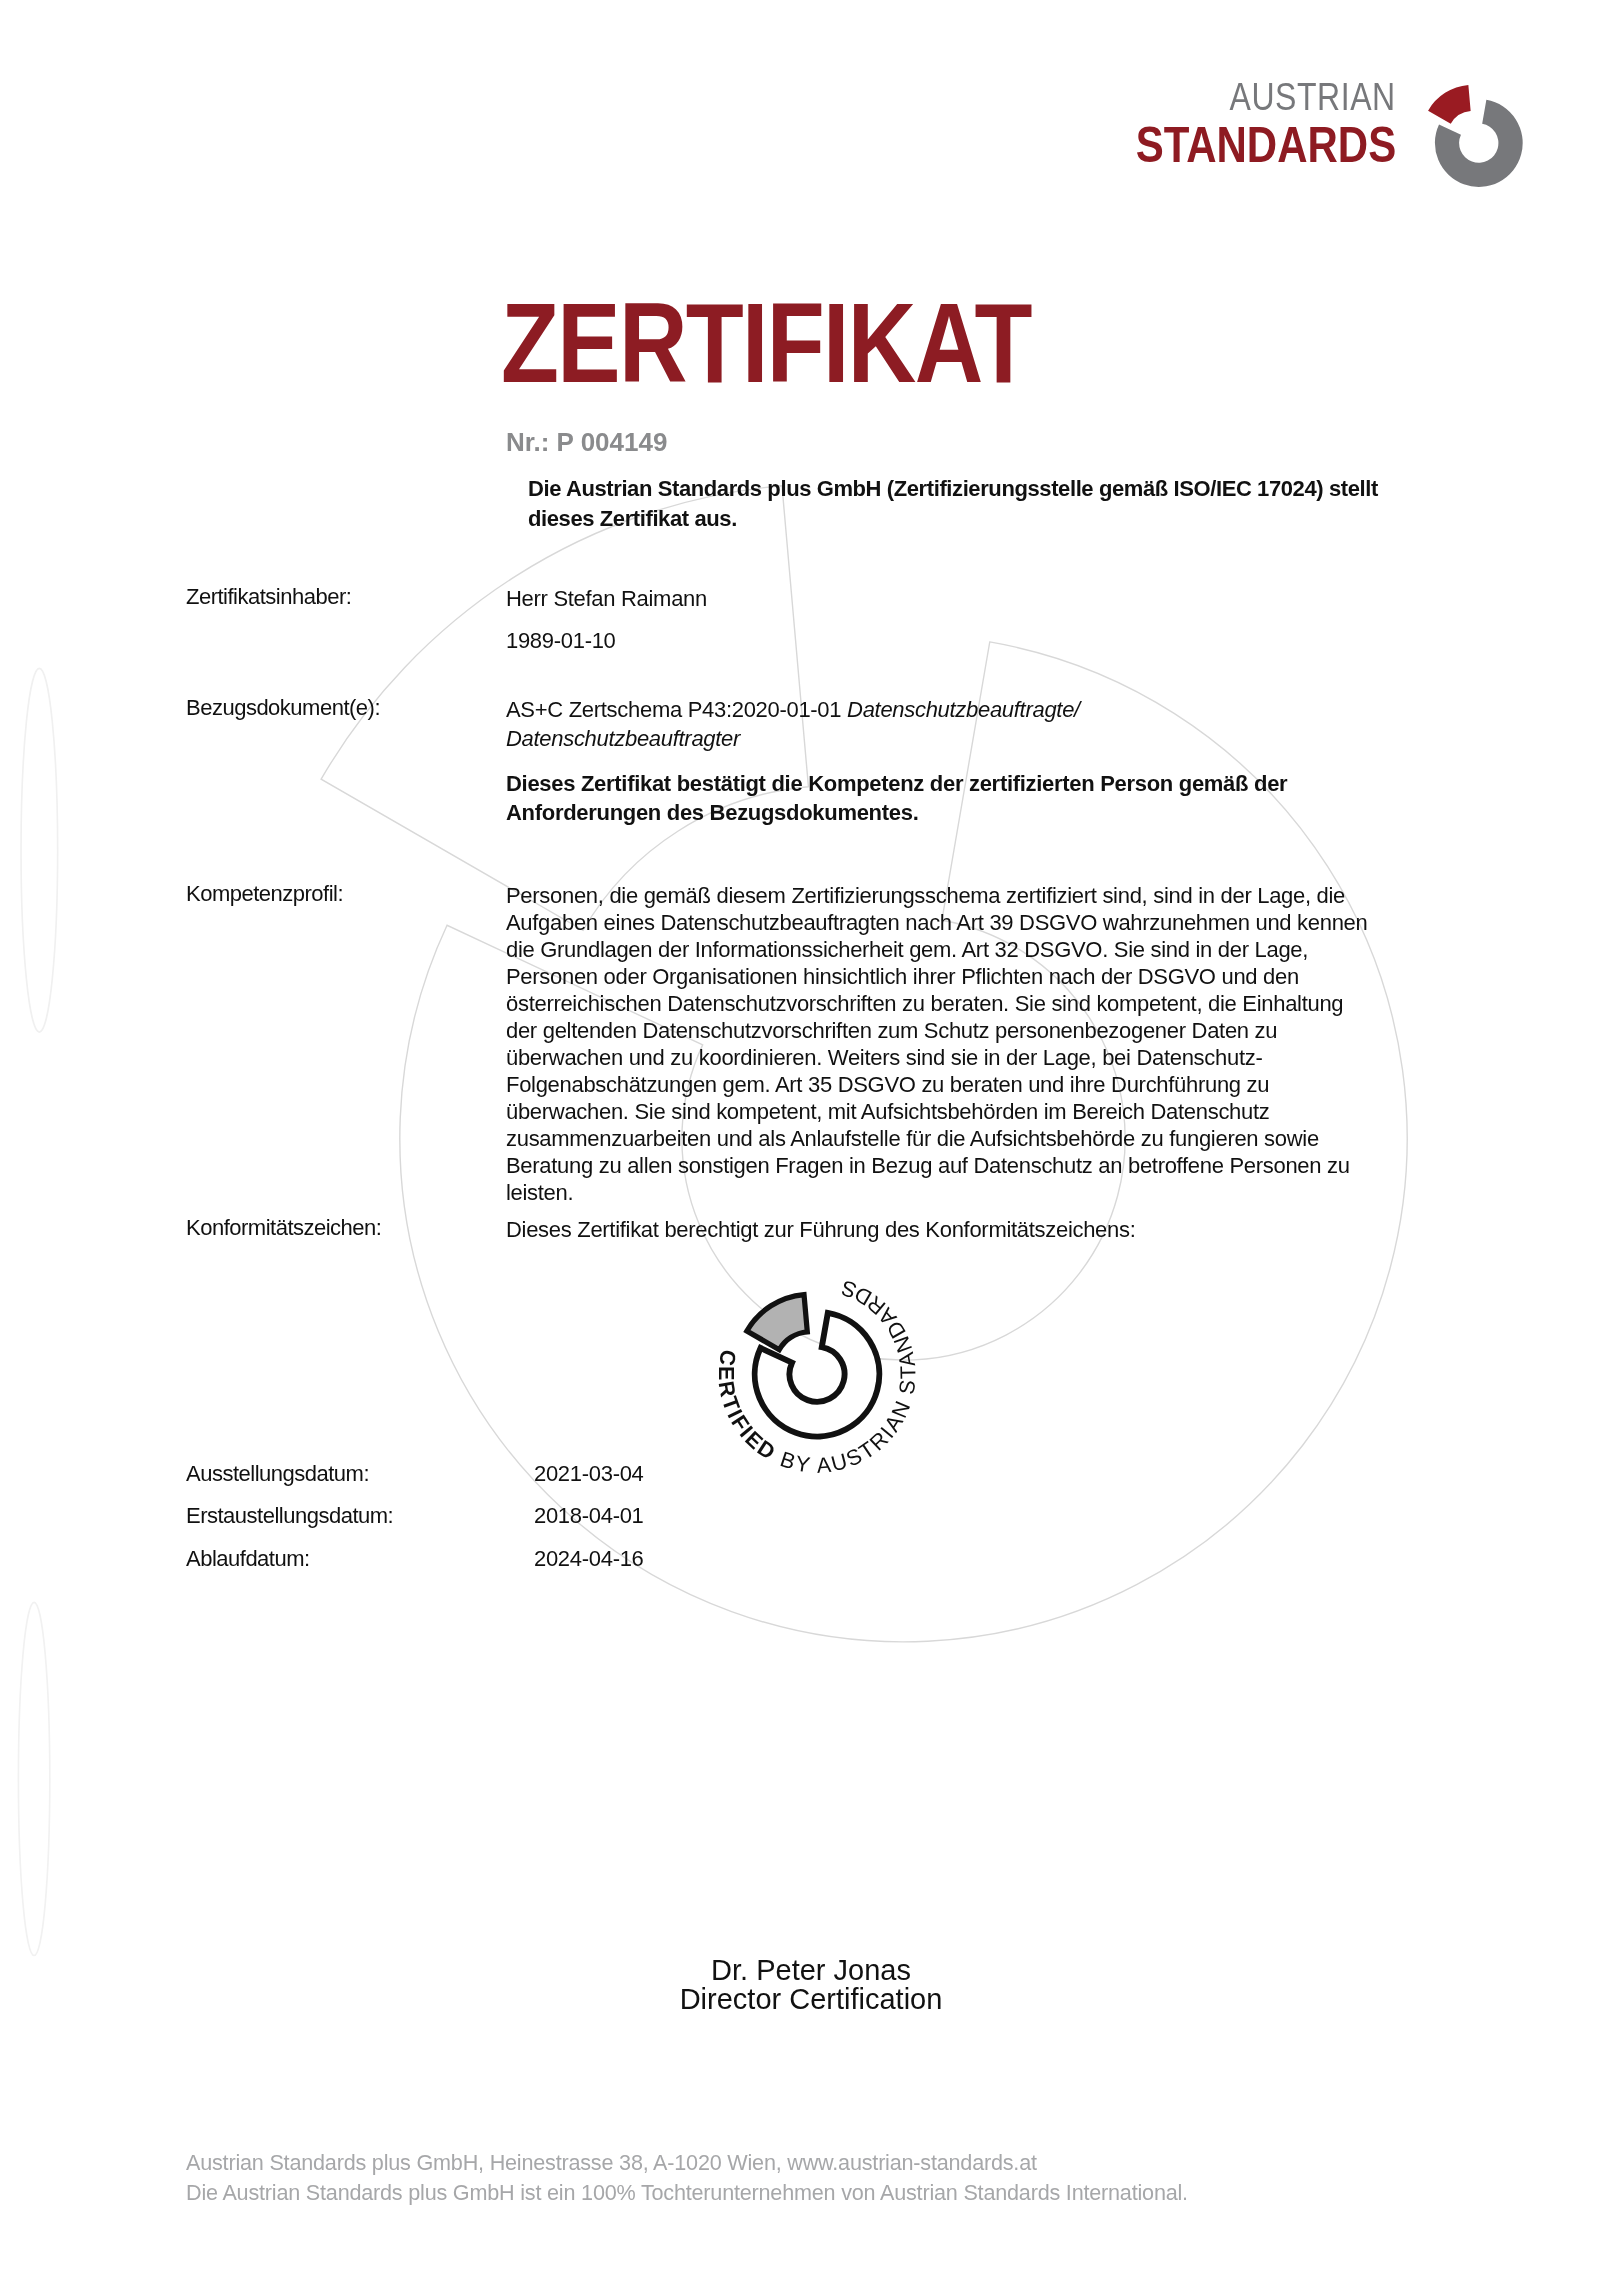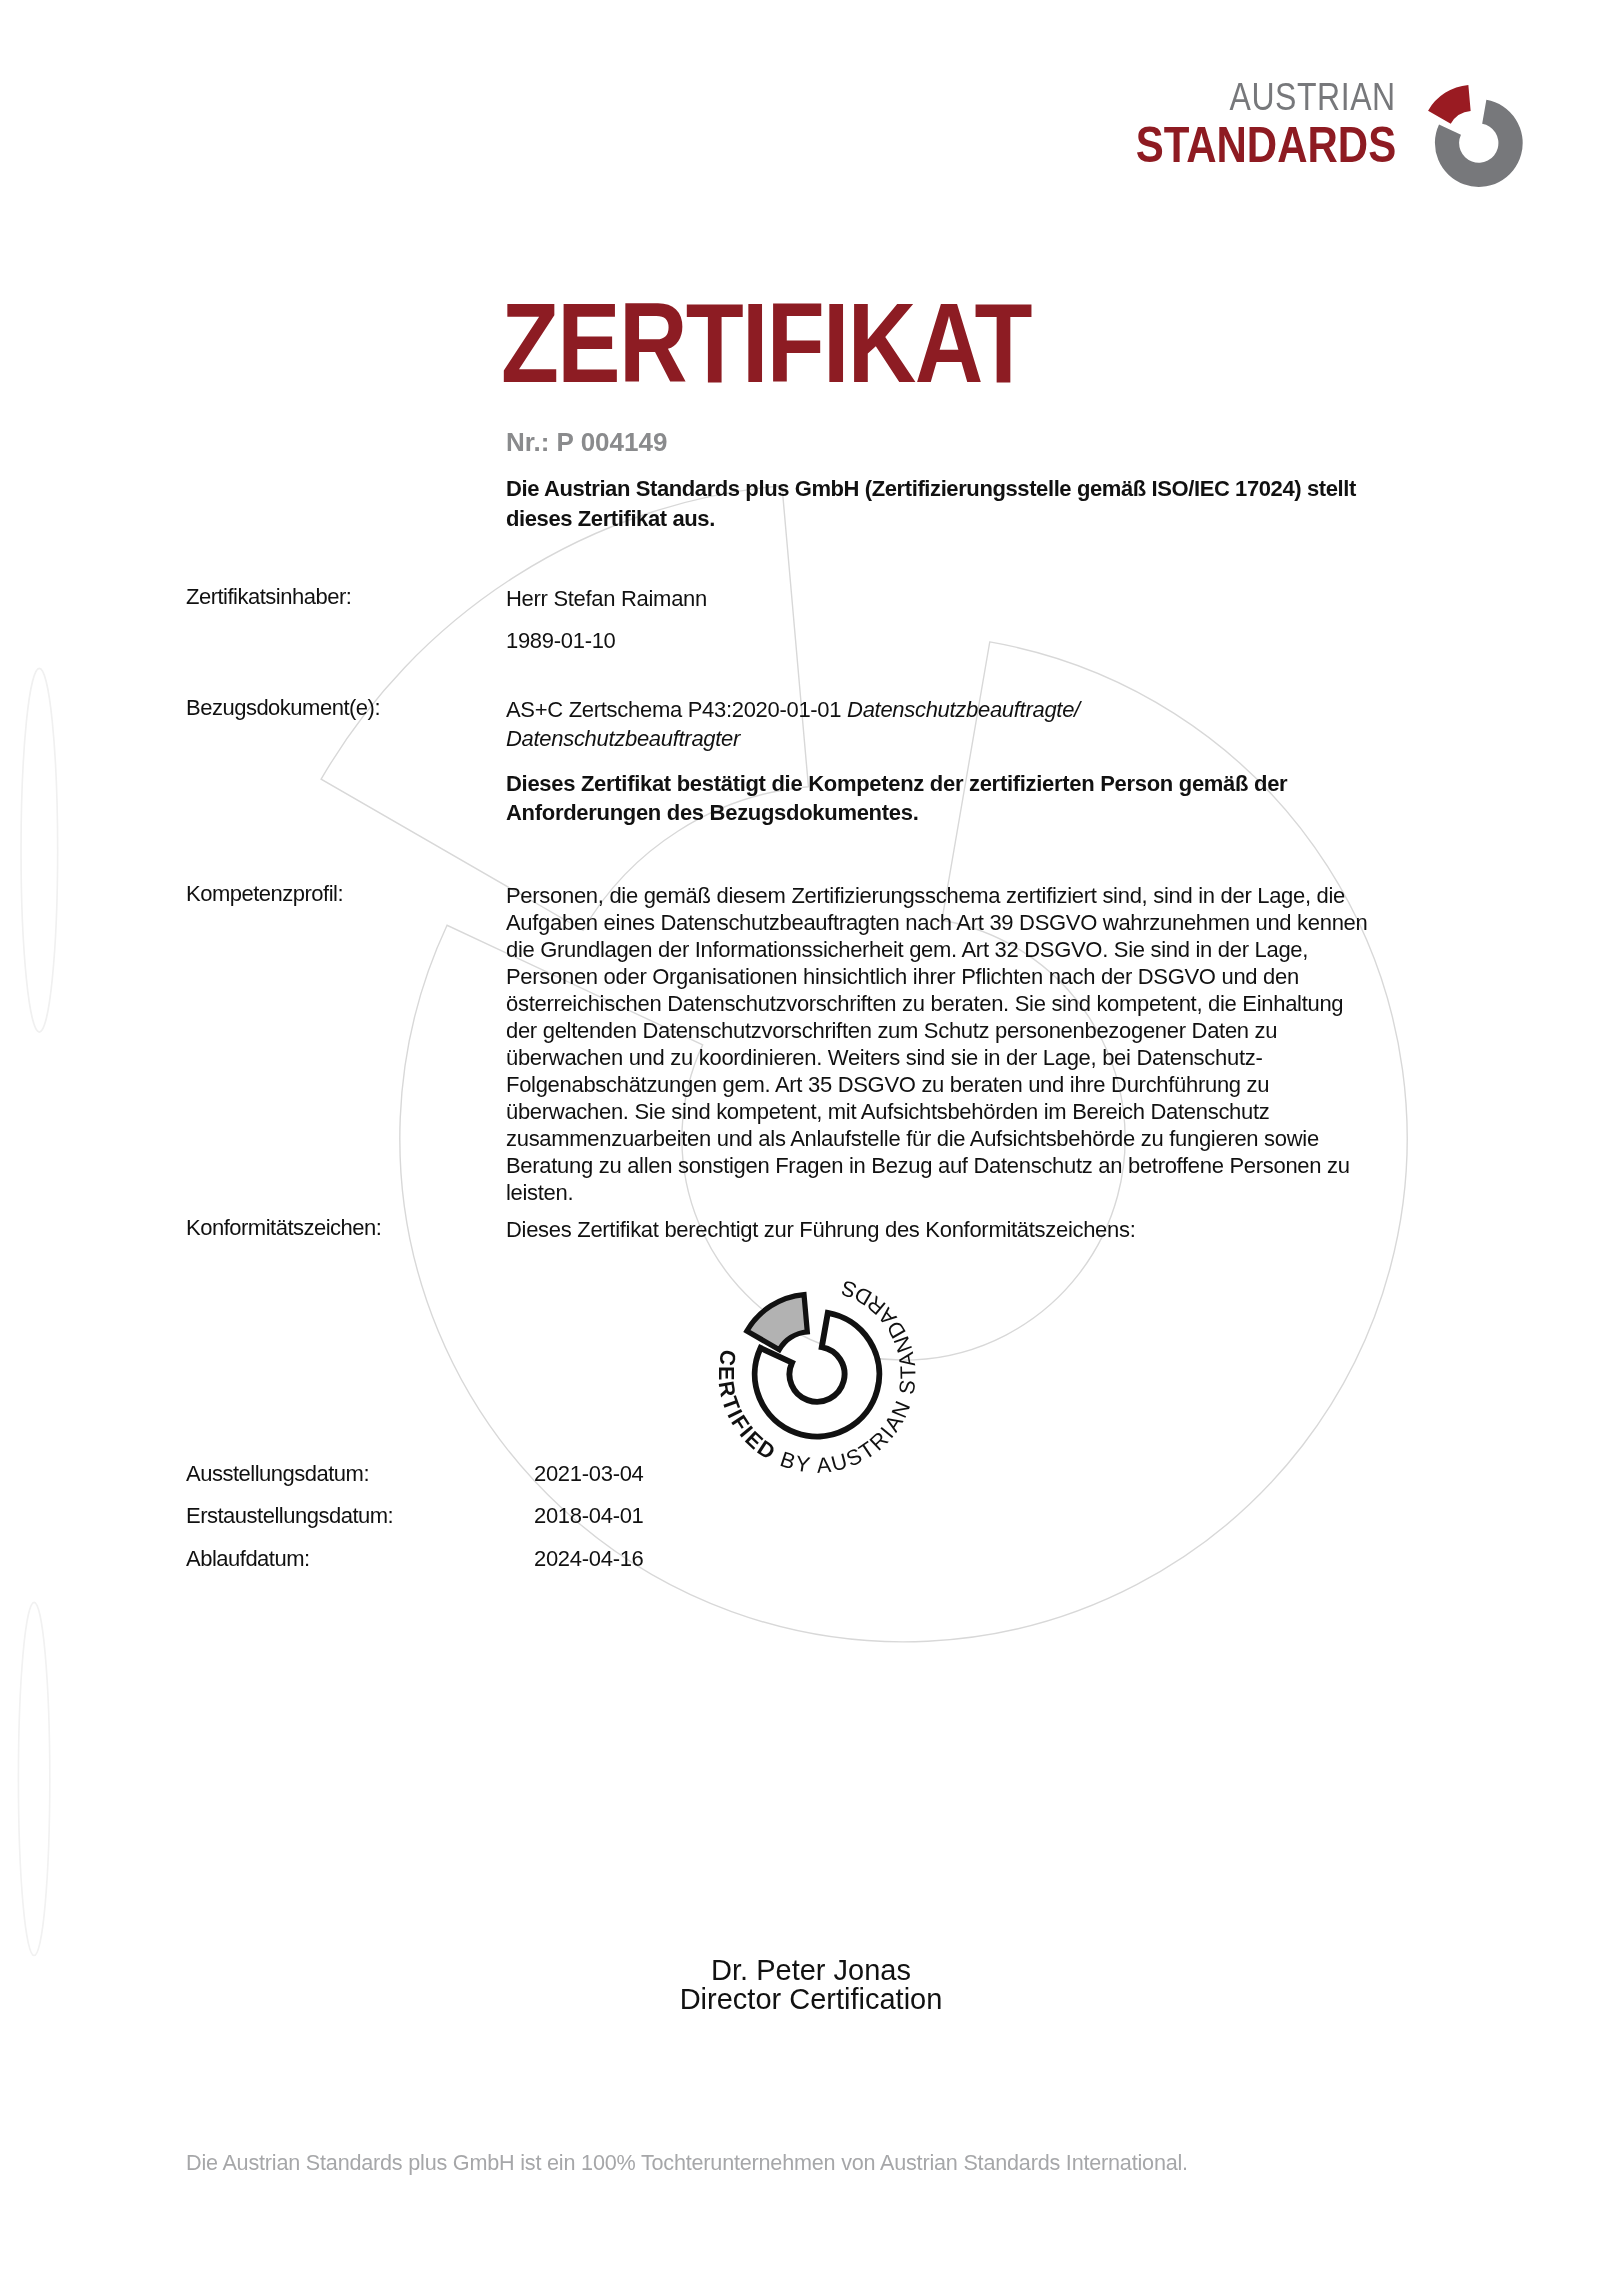--- a/index.html
+++ b/index.html
@@ -19,21 +19,21 @@
   }
   .logo-icon{position:absolute;left:1410px;top:71px;}
   
   .doc-title{
     position:absolute;left:501px;top:287px;font-size:113px;font-weight:700;
     color:#8d1c23;letter-spacing:-2px;line-height:1;display:inline-block;
     transform:scaleX(0.84);transform-origin:0 0;white-space:nowrap;
   }
   .cert-number{position:absolute;left:506px;top:427px;font-size:26px;font-weight:700;color:#8a8b8d;}
   .intro{
-    position:absolute;left:506px;top:474px;width:870px;font-size:22px;font-weight:700;
+    position:absolute;left:528px;top:474px;width:870px;font-size:22px;font-weight:700;
     color:#111;line-height:30px;letter-spacing:-0.4px;
   }
   
   .field-label{
     position:absolute;left:186px;font-size:22px;font-weight:400;color:#111;
     letter-spacing:-0.5px;white-space:nowrap;
   }
   .field-value{
     position:absolute;left:506px;font-size:22px;color:#111;letter-spacing:-0.3px;line-height:29px;
   }
@@ -120,15 +120,16 @@
 <div class="date-value" style="top:1503px">2018-04-01</div>
 <div class="field-label" style="top:1546px">Ablaufdatum:</div>
 <div class="date-value" style="top:1546px">2024-04-16</div>
 
 <div class="signature">
   <div>Dr. Peter Jonas</div>
   <div>Director Certification</div>
 </div>
 
 <div class="footer">
+  <div>Austrian Standards plus GmbH, Heinestrasse 38, A-1020 Wien, www.austrian-standards.at</div>
   <div>Die Austrian Standards plus GmbH ist ein 100% Tochterunternehmen von Austrian Standards International.</div>
 </div>
 
 
 </body></html>

